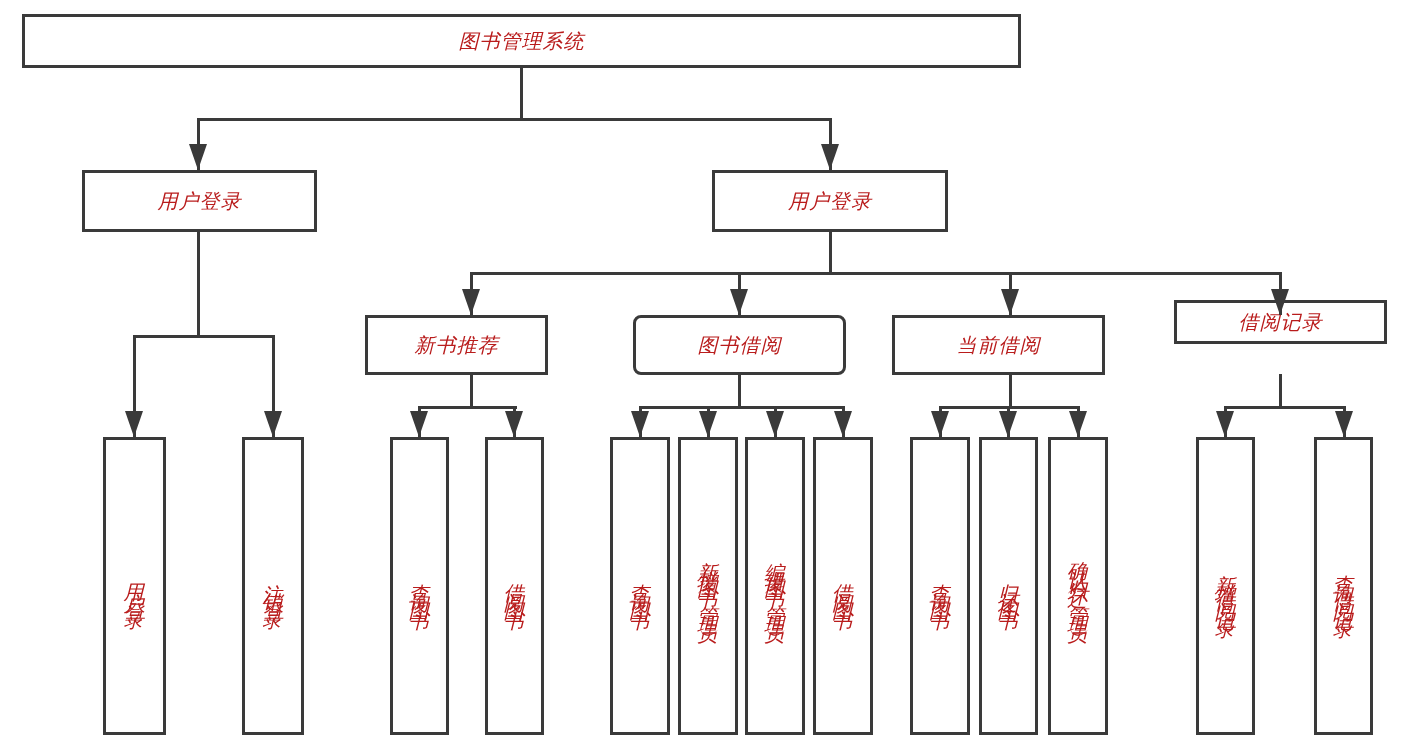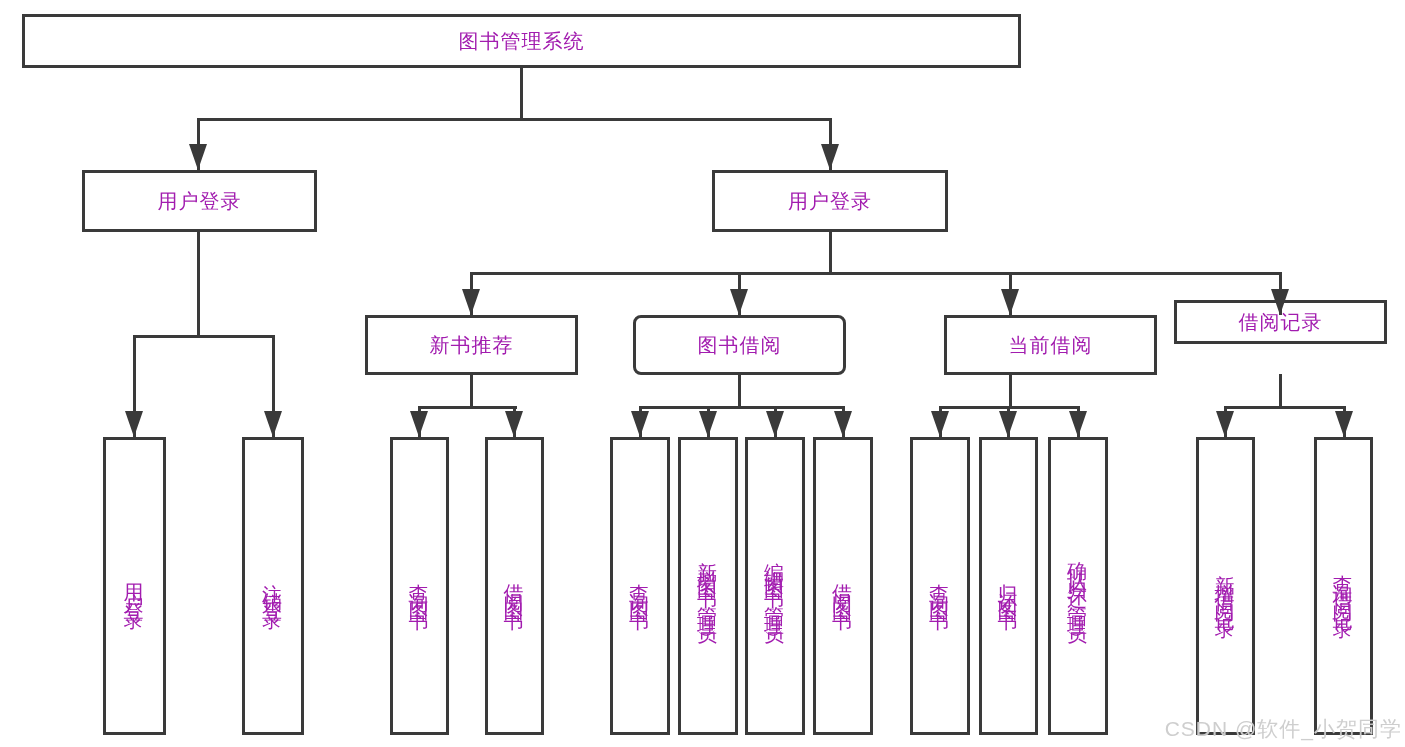--- a/index.html
+++ b/index.html
@@ -3,21 +3,21 @@
 <meta charset="utf-8">
 <style>
   html,body{margin:0;padding:0;background:#ffffff;}
   .stage{
     position:relative;width:1405px;height:747px;background:#ffffff;overflow:hidden;
     font-family:"Liberation Sans","DejaVu Sans",sans-serif;
   }
   .node{
     position:absolute;box-sizing:border-box;border:3px solid #3a3a3a;background:#ffffff;
     display:flex;align-items:center;justify-content:center;
-    color:#a21caf;font-size:20px;letter-spacing:1px;white-space:nowrap;
+    color:#b91c1c;font-size:20px;letter-spacing:1px;white-space:nowrap;font-style:italic;
   }
   .vnode span{
     writing-mode:vertical-rl;text-orientation:mixed;
     letter-spacing:9px;white-space:nowrap;
   }
   .hline{position:absolute;height:3px;background:#3a3a3a;}
   .vline{position:absolute;width:3px;background:#3a3a3a;}
   .arrow{
     position:absolute;width:0;height:0;
     border-left:9px solid transparent;border-right:9px solid transparent;
@@ -32,23 +32,23 @@
 </head>
 <body>
 
 <div class="stage">
 
   <div class="node" style="left:22px;top:14px;width:999px;height:54px;">图书管理系统</div>
 
   <div class="node" style="left:82px;top:170px;width:235px;height:62px;">用户登录</div>
   <div class="node" style="left:712px;top:170px;width:236px;height:62px;">用户登录</div>
 
-  <div class="node" style="left:365px;top:315px;width:213px;height:60px;">新书推荐</div>
+  <div class="node" style="left:365px;top:315px;width:183px;height:60px;">新书推荐</div>
   <div class="node" style="left:633px;top:315px;width:213px;height:60px;border-radius:8px;">图书借阅</div>
-  <div class="node" style="left:944px;top:315px;width:213px;height:60px;">当前借阅</div>
+  <div class="node" style="left:892px;top:315px;width:213px;height:60px;">当前借阅</div>
   <div class="node" style="left:1174px;top:300px;width:213px;height:44px;">借阅记录</div>
 
   <div class="node vnode" style="left:103px;top:437px;width:63px;height:298px;">
     <span>用户登录</span>
   </div>
   <div class="node vnode" style="left:242px;top:437px;width:62px;height:298px;">
     <span>注销登录</span>
   </div>
 
   <div class="node vnode" style="left:390px;top:437px;width:59px;height:298px;">
@@ -140,15 +140,14 @@
   <div class="arrow" style="left:999px;top:411px;"></div>
   <div class="arrow" style="left:1069px;top:411px;"></div>
 
   <div class="vline" style="left:1279px;top:374px;height:33px;"></div>
   <div class="hline" style="left:1224px;top:406px;width:122px;"></div>
   <div class="vline" style="left:1224px;top:406px;height:31px;"></div>
   <div class="vline" style="left:1343px;top:406px;height:31px;"></div>
   <div class="arrow" style="left:1216px;top:411px;"></div>
   <div class="arrow" style="left:1335px;top:411px;"></div>
 
-  <div class="watermark">CSDN @软件_小贺同学</div>
 
 </div>
 
 </body></html>

